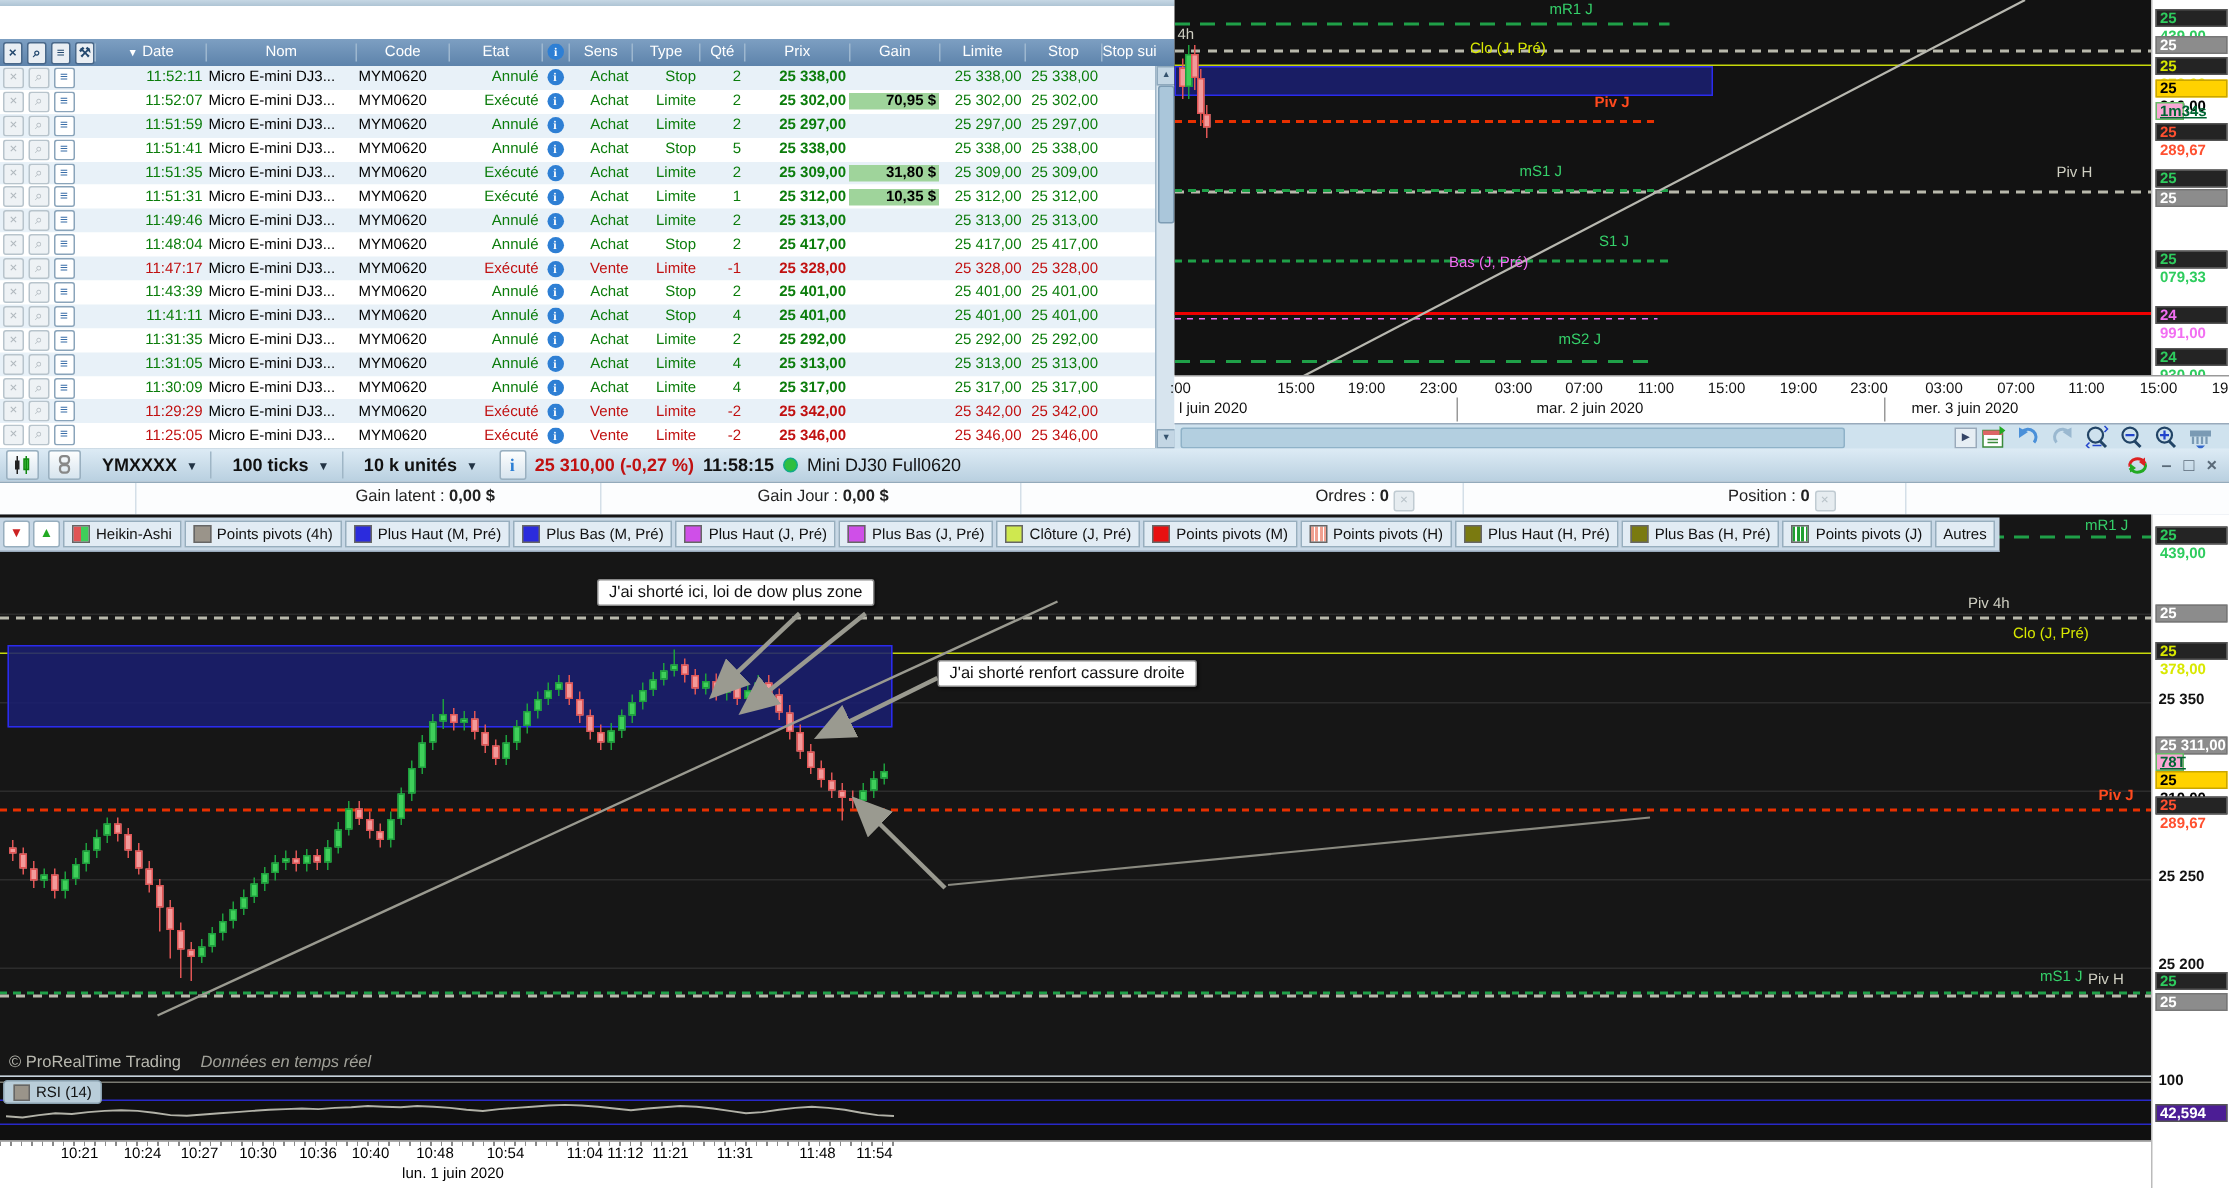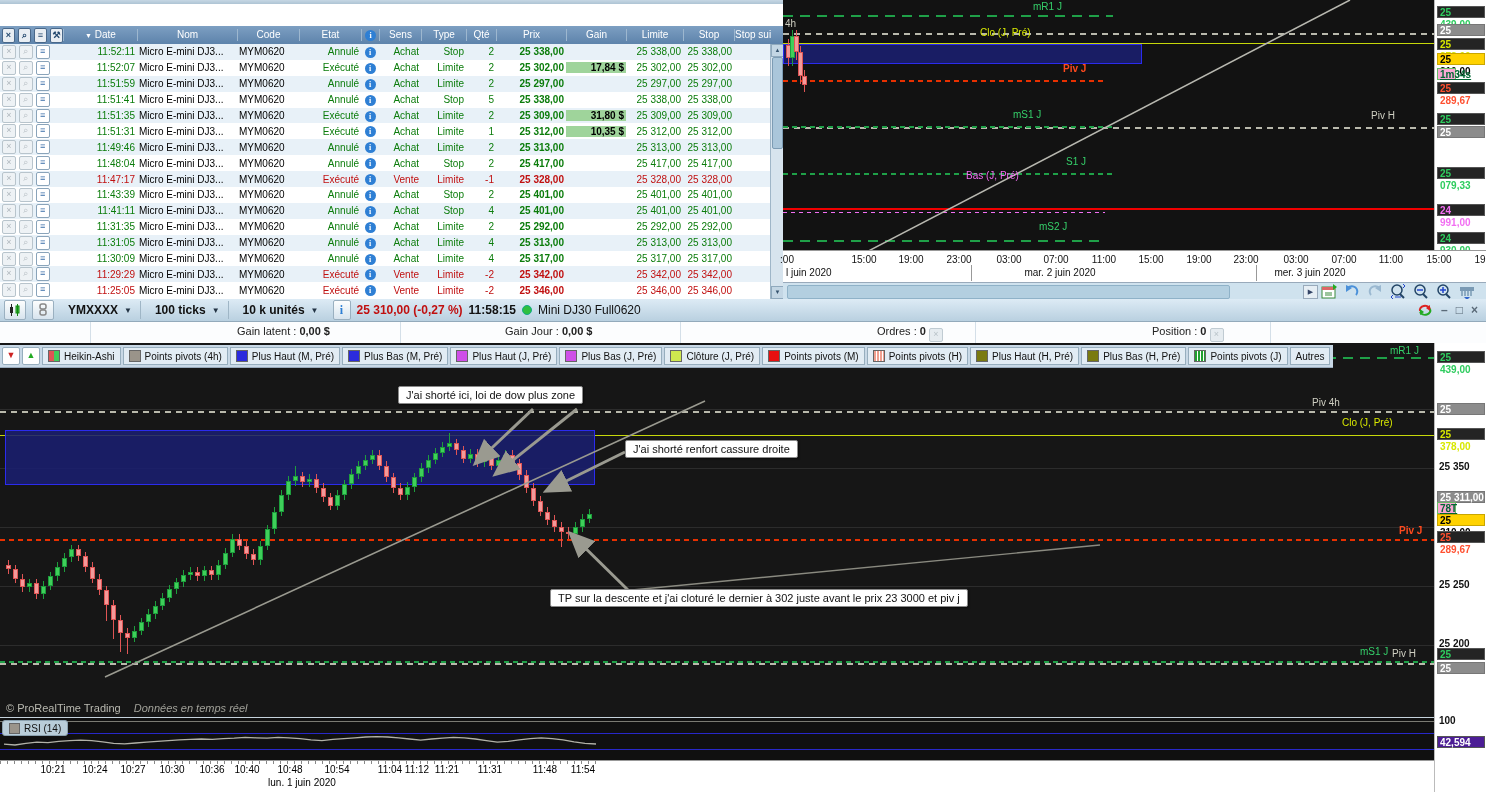--- a/index.html
+++ b/index.html
@@ -145,21 +145,21 @@
           <div class="c"><span class="rowicon">×</span> <span class="rowicon">⌕</span> <span class="rowicon doc">≡</span></div>
           <div class="c rt green">11:52:07</div>
           <div class="c ">Micro E-mini DJ3...</div>
           <div class="c ">MYM0620</div>
           <div class="c rt green">Exécuté</div>
           <div class="c ct"><span class="infodot">i</span></div>
           <div class="c rt green">Achat</div>
           <div class="c rt green">Limite</div>
           <div class="c rt green">2</div>
           <div class="c rt prix green">25 302,00</div>
-          <div class="c gaincell">17,84 $</div>
+          <div class="c gaincell">70,95 $</div>
           <div class="c rt green">25 302,00</div>
           <div class="c rt green">25 302,00</div>
           <div class="c "></div>
         </div>
         <div class="orow" style="grid-template-columns: 63px 74px 100px 62px 62px 18px 42px 45px 30px 70px 60px 57px 51px 37px;">
           <div class="c"><span class="rowicon">×</span> <span class="rowicon">⌕</span> <span class="rowicon doc">≡</span></div>
           <div class="c rt green">11:51:59</div>
           <div class="c ">Micro E-mini DJ3...</div>
           <div class="c ">MYM0620</div>
           <div class="c rt green">Annulé</div>
@@ -761,21 +761,20 @@
         </defs>
         <line x1="105" y1="334" x2="705" y2="58" stroke="#9a9a90" stroke-width="1.6"></line>
         <line x1="632" y1="247" x2="1100" y2="202" stroke="#8a8a80" stroke-width="1.4"></line>
         <line x1="533" y1="66" x2="477" y2="119" stroke="#9a9a90" stroke-width="3" marker-end="url(#ah)"></line>
         <line x1="577" y1="66" x2="497" y2="130" stroke="#9a9a90" stroke-width="3" marker-end="url(#ah)"></line>
         <line x1="625" y1="109" x2="548" y2="147" stroke="#9a9a90" stroke-width="3" marker-end="url(#ah)"></line>
         <line x1="630" y1="249" x2="572" y2="192" stroke="#9a9a90" stroke-width="3" marker-end="url(#ah)"></line>
       </svg>
       <div class="note" style="left: 398px; top: 43px;">J'ai shorté ici, loi de dow plus zone</div>
       <div class="note" style="left: 625px; top: 97px;">J'ai shorté renfort cassure droite</div>
-      <div class="note" style="left: 550px; top: 246px;">TP sur la descente et j'ai cloturé le dernier à 302 juste avant le prix 23 3000 et piv j</div>
       <span class="lvl-label lgreen" style="left: 1390px; top: 2px;">mR1 J</span>
       <span class="lvl-label lgray" style="left: 1312px; top: 54px; text-align: center;">Piv 4h</span>
       <span class="lvl-label lyellow" style="left: 1342px; top: 74px;">Clo (J, Pré)</span>
       <span class="lvl-label lred" style="left: 1399px; top: 182px;">Piv J</span>
       <span class="lvl-label lgreen" style="left: 1360px; top: 303px;">mS1 J</span>
       <span class="lvl-label lgray" style="left: 1392px; top: 305px;">Piv H</span>
       <div id="copyright"><span>© ProRealTime Trading</span><i> Données en temps réel</i></div>
     </div>
   <div id="legend" class="abs">
       <span class="arrbtn"><span style="color:#c22">▼</span></span>

